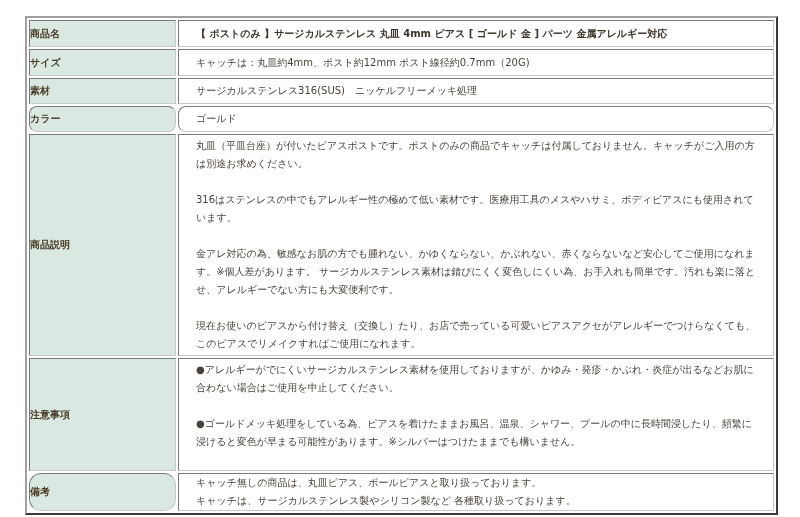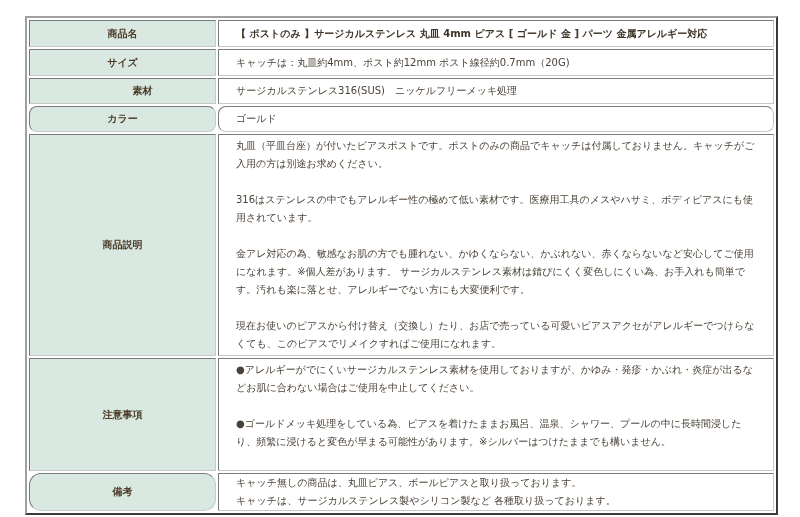--- a/index.html
+++ b/index.html
@@ -32,40 +32,40 @@
     .spec-table td {
       border-top: 1px solid #7a7a7a;
       border-left: 1px solid #7a7a7a;
       border-right: 1px solid #c8c8c8;
       border-bottom: 1px solid #c8c8c8;
       padding: 0;
     }
     .label-cell {
       width: 145px;
       background: #d9e9e2;
-      text-align: center;
+      text-align: left;
       vertical-align: middle;
       font-weight: bold;
       color: #4a3a26;
       font-size: 10px;
     }
     .value-cell {
       background: #ffffff;
       vertical-align: middle;
       padding: 0 17px !important;
       color: #4a4238;
     }
     .value-cell.top {
       vertical-align: top;
       padding-top: 2px !important;
       padding-bottom: 2px !important;
     }
     .row-name td { height: 25px; }
     .row-size td { height: 25px; }
-    .row-material td { height: 24px; padding-left: 40px; }
+    .row-material td { height: 24px; }
     .row-color td { height: 24px; border-radius: 8px; }
     .title-text { font-weight: bold; color: #3e3428; }
     .para { margin: 0; }
     .para + .para { margin-top: 18px; }
     .note-line { margin: 0; }
   </style>
 </head>
 <body>
 
 <table class="spec-table">

